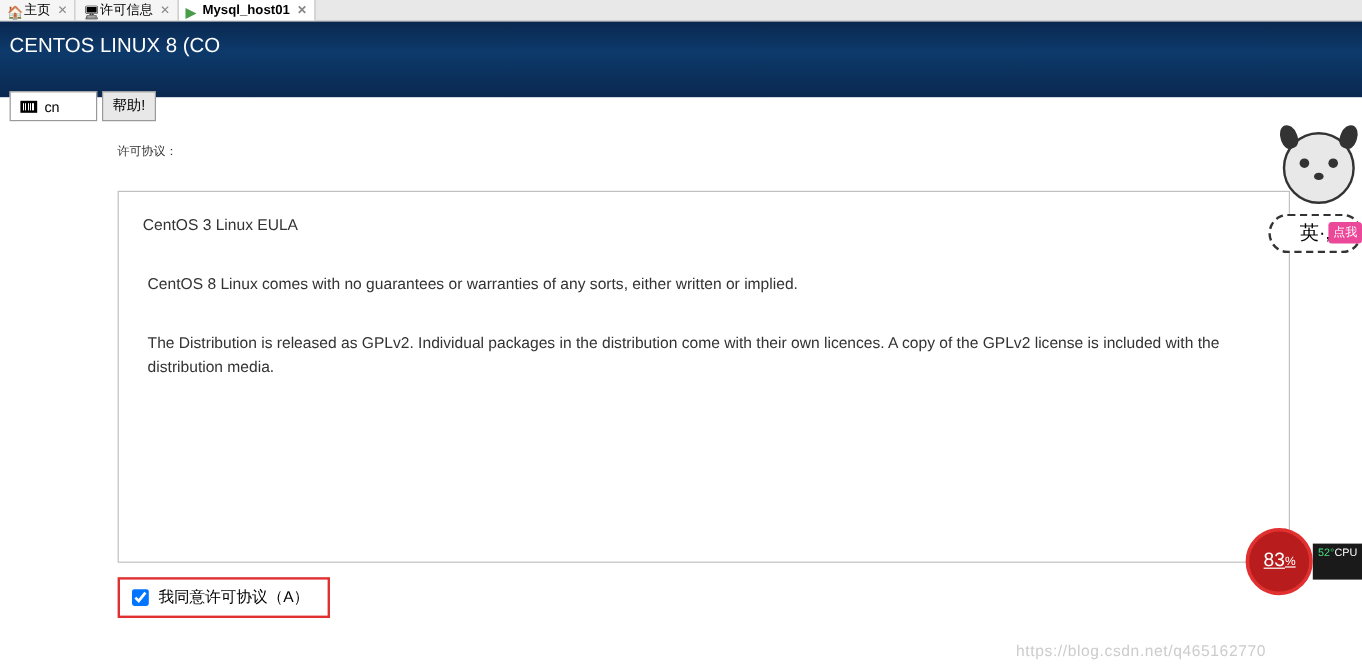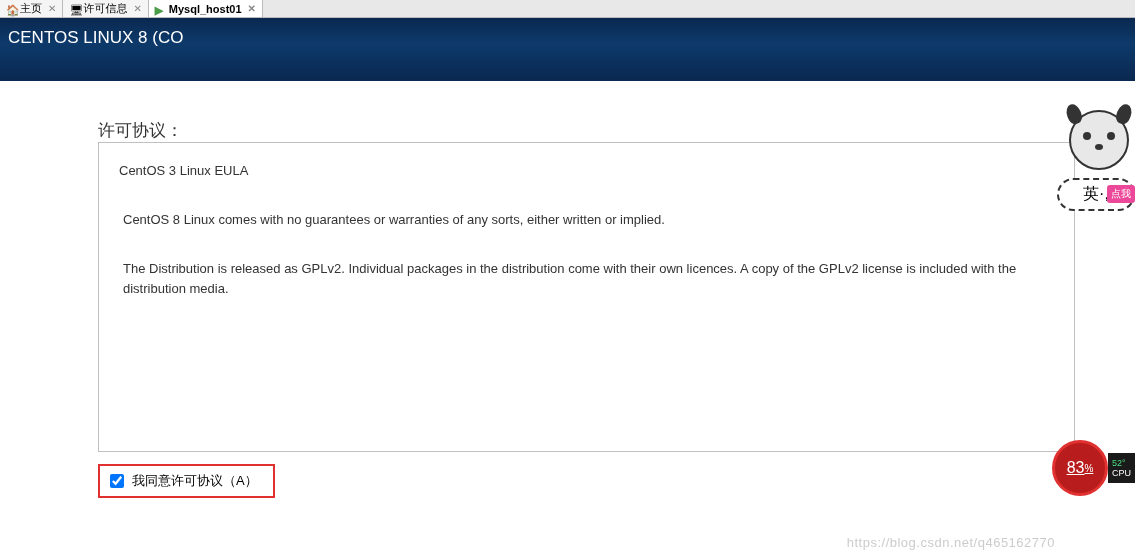--- a/index.html
+++ b/index.html
@@ -17,21 +17,21 @@
     .done-btn { background: #2a6dc9; border: 1px solid #1a4a8a; color: #fff; padding: 4px 14px; font-size: 13px; border-radius: 2px; cursor: pointer; }
     .header-right { display: flex; align-items: flex-start; padding-right: 0; }
     .os-title { color: #fff; font-size: 17px; padding: 4px 8px 0 0; white-space: nowrap; }
     .header-controls { display: flex; gap: 4px; margin-top: 28px; margin-right: 0; }
     .lang-box { background: #fff; border: 1px solid #999; padding: 3px 30px 3px 8px; font-size: 12px; display: flex; align-items: center; gap: 6px; cursor: pointer; }
     .kbd-icon { width: 14px; height: 10px; background: #000; display: inline-block; position: relative; }
     .kbd-icon::after { content: ''; position: absolute; inset: 2px; background: repeating-linear-gradient(90deg, #fff 0 1px, #000 1px 2px); }
     .help-btn { background: #e8e8e8; border: 1px solid #999; padding: 3px 8px; font-size: 12px; cursor: pointer; }
     
     .content { padding: 38px 60px 0 98px; }
-    .section-label { font-size: 17px; color: #333; margin-bottom: 0; }
+    .section-label { font-size: 10px; color: #333; margin-bottom: 26px; }
     .eula-box { border: 1px solid #c0c0c0; background: #fff; padding: 18px 20px; height: 310px; font-size: 13px; color: #333; line-height: 1.6; }
     .eula-title { margin-bottom: 28px; }
     .eula-p1 { margin-bottom: 28px; padding-left: 4px; }
     .eula-p2 { padding-left: 4px; }
     
     .agree-row { margin-top: 12px; padding: 6px 10px; display: flex; align-items: center; gap: 8px; border: 2px solid #e03030; width: 177px; }
     .agree-check { width: 14px; height: 14px; cursor: pointer; }
     .agree-label { font-size: 13px; cursor: pointer; }
     
     .mascot { position: absolute; right: 0; top: 110px; width: 78px; height: 120px; }
@@ -40,21 +40,21 @@
     .dog-ear-r { position: absolute; right: -4px; top: -8px; width: 14px; height: 20px; background: #333; border-radius: 50% 50% 40% 40%; transform: rotate(20deg); }
     .dog-eye-l { position: absolute; left: 12px; top: 20px; width: 8px; height: 8px; background: #333; border-radius: 50%; }
     .dog-eye-r { position: absolute; right: 12px; top: 20px; width: 8px; height: 8px; background: #333; border-radius: 50%; }
     .dog-nose { position: absolute; left: 50%; top: 32px; width: 8px; height: 6px; background: #333; border-radius: 50%; transform: translateX(-50%); }
     .dog-bubble { background: #fff; border: 2px dashed #333; border-radius: 20px; padding: 4px 10px; font-size: 16px; margin-top: 8px; text-align: center; }
     .dog-tag { position: absolute; right: 0; top: 75px; background: #ec4899; color: #fff; font-size: 10px; padding: 2px 4px; border-radius: 3px; }
     
     .cpu-widget { position: absolute; right: 0; bottom: 60px; display: flex; align-items: center; }
     .cpu-ring { width: 56px; height: 56px; border-radius: 50%; border: 3px solid #e03030; background: #b91c1c; display: flex; align-items: center; justify-content: center; color: #fff; font-size: 16px; position: relative; text-decoration: underline; }
     .cpu-ring .pct { font-size: 10px; }
-    .cpu-side { background: #1a1a1a; color: #fff; font-size: 9px; padding: 2px 4px; height: 30px; display: flex; flex-direction: column; justify-content: center; }
+    .cpu-side { background: #1a1a1a; color: #fff; font-size: 9px; padding: 2px 4px; height: 30px; display: flex; flex-direction: row; justify-content: center; }
     .cpu-temp { color: #4ade80; }
     
     .watermark { position: absolute; bottom: 6px; right: 80px; color: #ccc; font-size: 13px; letter-spacing: 0.5px; }
   </style>
 </head>
 <body>
 
 <div class="tab-bar">
   <div class="tab">
     <span class="tab-icon">🏠</span>
@@ -70,20 +70,27 @@
     <span class="tab-icon" style="color:#4a9c4a">▶</span>
     <span>Mysql_host01</span>
     <span class="tab-close">✕</span>
   </div>
 </div>
 
 <div class="header">
   <div class="header-right">
     <div>
       <div class="os-title">CENTOS LINUX 8 (CO</div>
+      <div class="header-controls">
+        <div class="lang-box">
+          <span class="kbd-icon"></span>
+          <span>cn</span>
+        </div>
+        <button class="help-btn">帮助!</button>
+      </div>
     </div>
   </div>
 </div>
 
 <div class="content">
   <div class="section-label">许可协议：</div>
   <div class="eula-box">
     <div class="eula-title">CentOS 3 Linux EULA</div>
     <div class="eula-p1">CentOS 8 Linux comes with no guarantees or warranties of any sorts, either written or implied.</div>
     <div class="eula-p2">The Distribution is released as GPLv2. Individual packages in the distribution come with their own licences. A copy of the GPLv2 license is included with the distribution media.</div>

